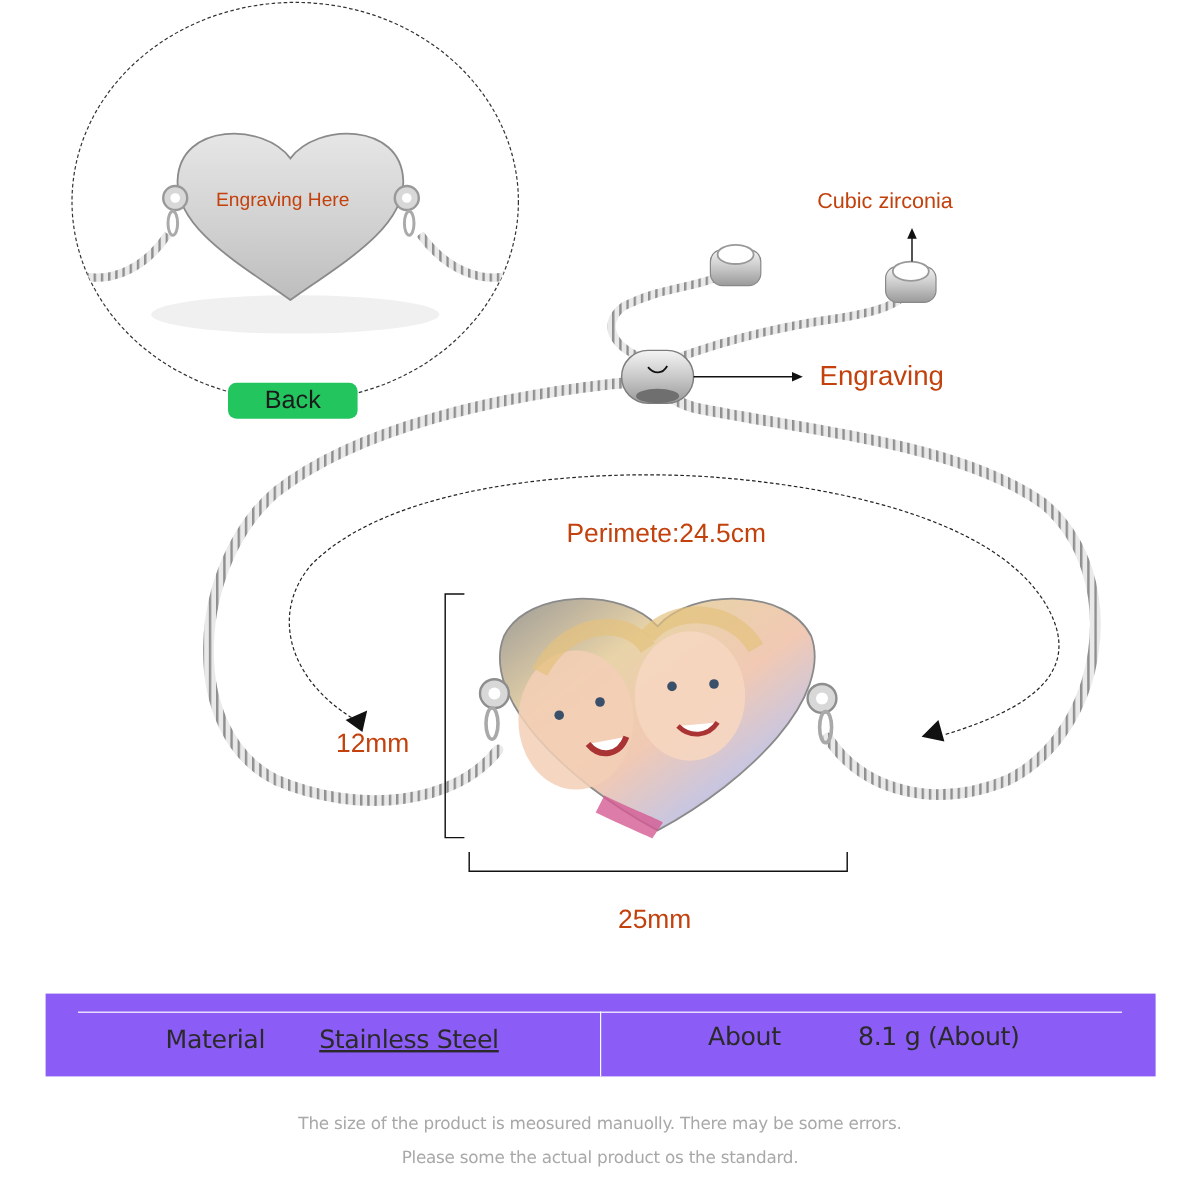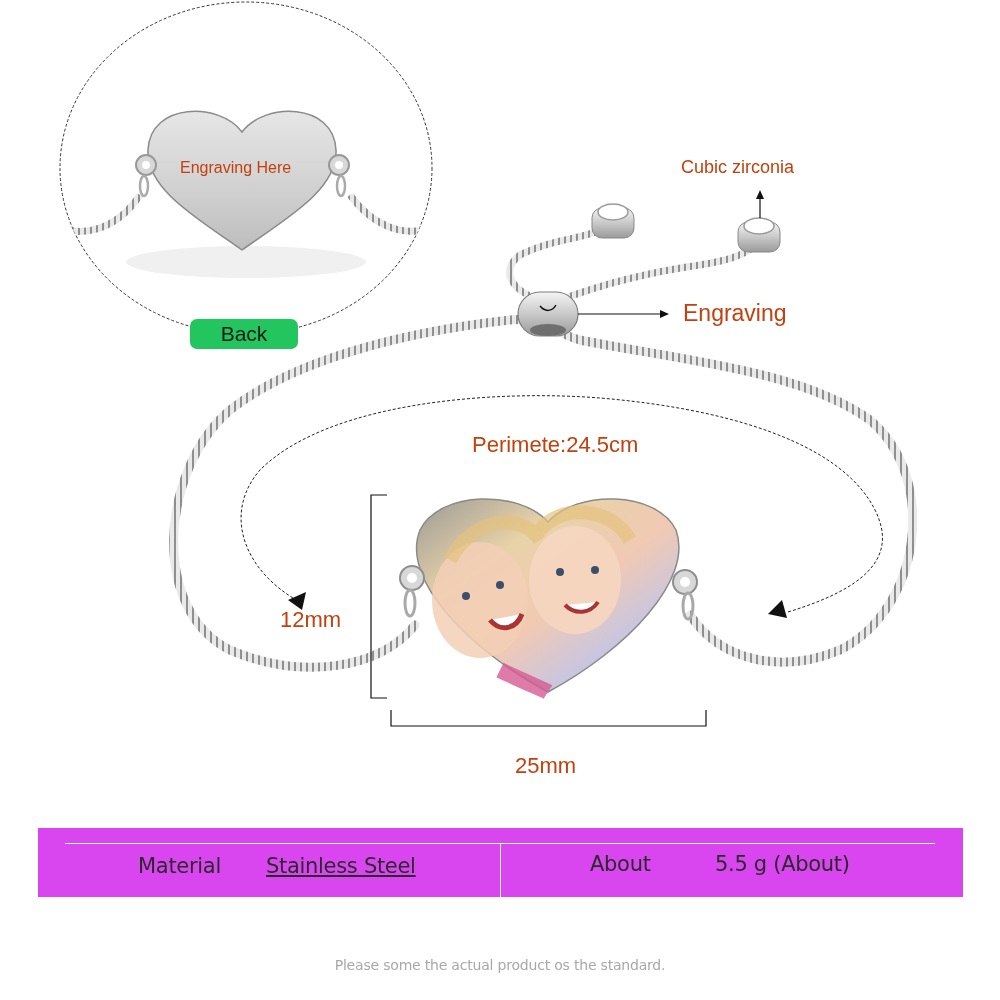--- a/index.html
+++ b/index.html
@@ -19,21 +19,21 @@
 
     .back-btn {
       position: absolute; left: 190px; top: 319px; width: 108px; height: 30px;
       background: #22c55e; border-radius: 7px;
       display: flex; align-items: center; justify-content: center;
       font-size: 21px; color: #1a1a1a; font-family: "Liberation Sans", sans-serif;
     }
 
     .spec {
       position: absolute; left: 38px; top: 828px; width: 925px; height: 69px;
-      background: #d946ef;
+      background: #8b5cf6;
     }
     .spec .hline { position: absolute; left: 27px; top: 15px; width: 870px; height: 1px; background: #ffffff; }
     .spec .vline { position: absolute; left: 462px; top: 15px; width: 1px; height: 54px; background: #ffffff; }
     .spec .cell { position: absolute; top: 26px; font-family: "DejaVu Sans", sans-serif; font-size: 21px; color: #2a2a2a; white-space: nowrap; letter-spacing: -0.3px; }
     .c-mat-k { left: 100px; }
     .c-mat-v { left: 228px; text-decoration: underline; }
     .c-w-k { left: 552px; top: 24px !important; }
     .c-w-v { left: 677px; top: 24px !important; }
 
     .note { position: absolute; left: 0; width: 1000px; text-align: center; font-family: "DejaVu Sans", sans-serif; font-size: 14px; color: #a8a8a8; letter-spacing: -0.2px; }
@@ -160,17 +160,18 @@
   <span class="label lbl-perim">Perimete:24.5cm</span>
   <span class="label lbl-12">12mm</span>
   <span class="label lbl-25">25mm</span>
 
   <div class="spec">
     <div class="hline"></div>
     <div class="vline"></div>
     <span class="cell c-mat-k">Material</span>
     <span class="cell c-mat-v">Stainless Steel</span>
     <span class="cell c-w-k">About</span>
-    <span class="cell c-w-v">5.5 g (About)</span>
+    <span class="cell c-w-v">8.1 g (About)</span>
   </div>
 
+  <div class="note note1">The size of the product is meosured manuolly. There may be some errors.</div>
   <div class="note note2">Please some the actual product os the standard.</div>
 </div>
 
 </body></html>

